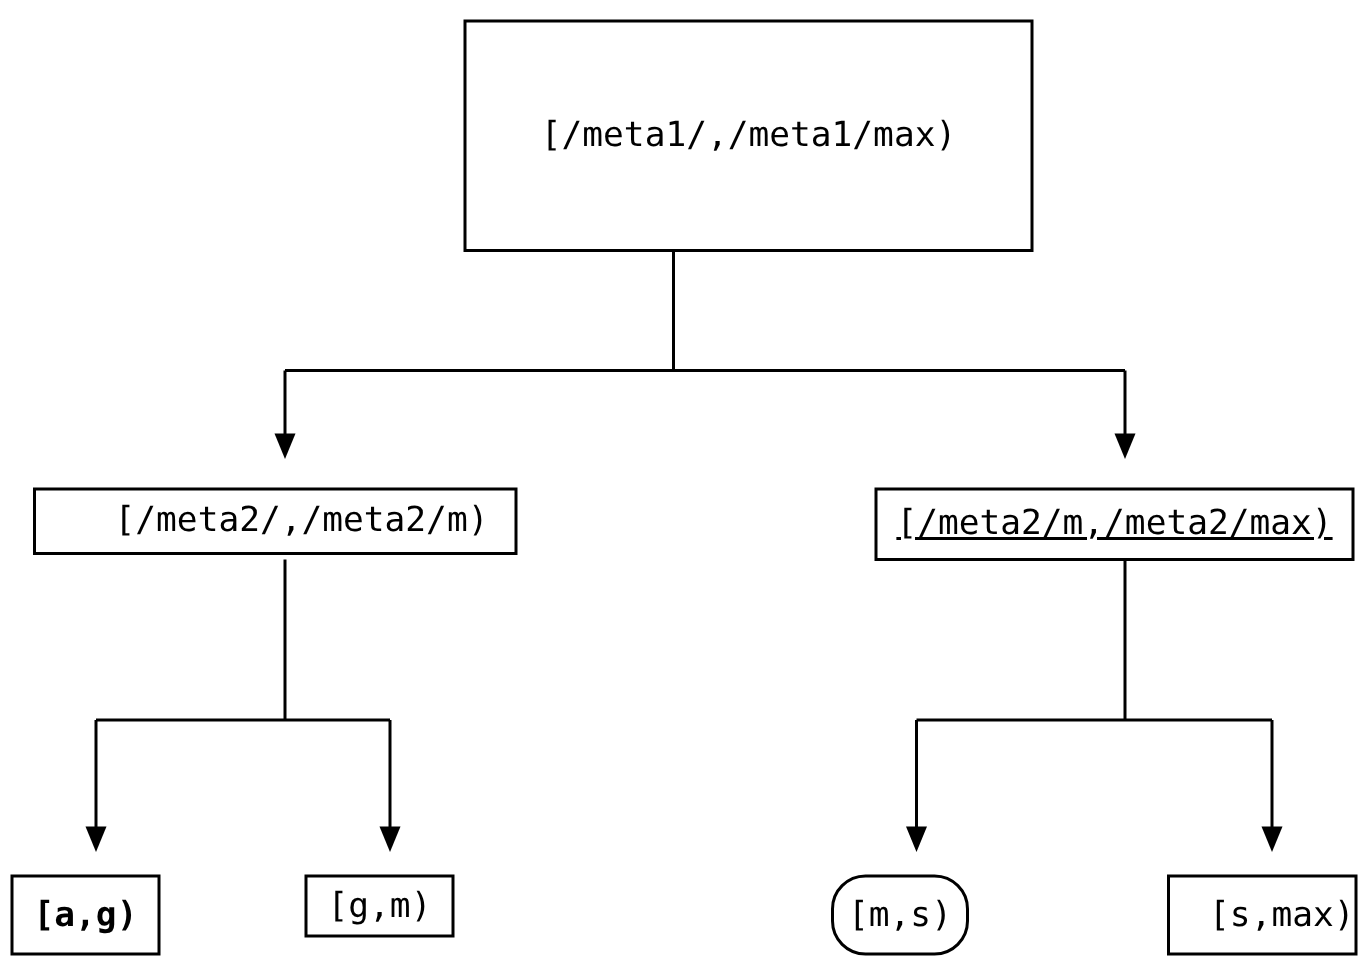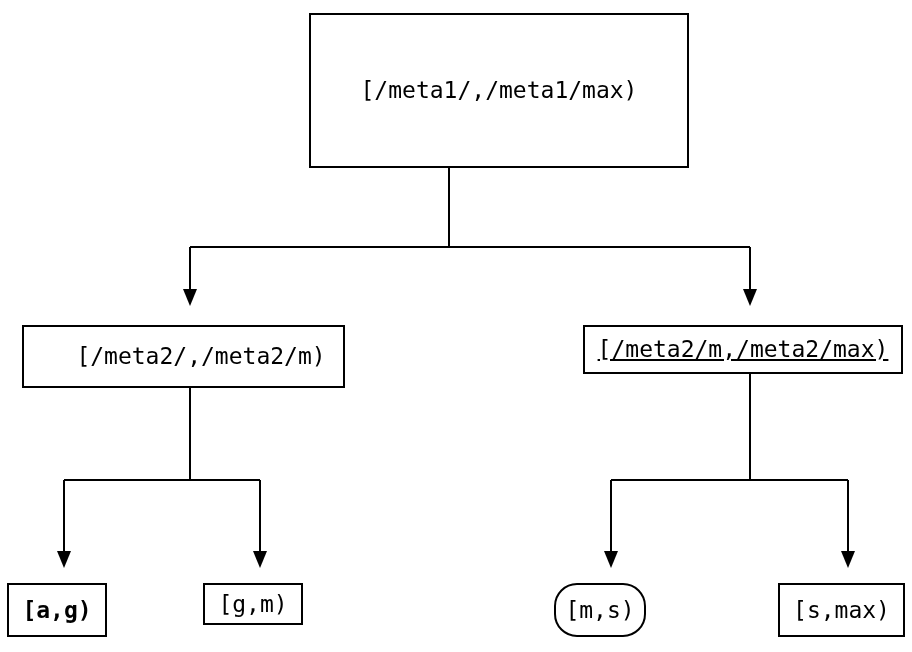--- a/index.html
+++ b/index.html
@@ -29,26 +29,26 @@
     display: flex;
     align-items: center;
     justify-content: center;
     font-family: "DejaVu Sans Mono", "Liberation Mono", monospace;
     font-size: 23px;
     line-height: 1;
     color: #000000;
     white-space: nowrap;
   }
   .node-root    { left: 277px; top: 13px;  width: 380px; height: 155px; margin-left: 32px; }
-  .node-l2-left { left: 22px;  top: 325px; width: 323px; height: 63px; padding-left: 35px; }
+  .node-l2-left { left: 22px;  top: 325px; width: 323px; height: 45px; padding-left: 35px; }
   .node-l2-right{ left: 583px; top: 325px; width: 320px; height: 49px; text-decoration: underline; }
   .node-leaf-ag   { left: 7px;   top: 583px; width: 100px; height: 54px; font-weight: bold; }
   .node-leaf-gm   { left: 203px; top: 583px; width: 100px; height: 42px; }
   .node-leaf-ms   { left: 554px; top: 583px; width: 92px; height: 54px; border-radius: 23px; }
-  .node-leaf-smax { left: 778px; top: 583px; width: 127px; height: 54px; }
+  .node-leaf-smax { left: 778px; top: 583px; width: 127px; height: 54px; justify-content: flex-end; }
 </style>
 </head>
 <body>
 
 <div class="canvas">
 
   <svg class="edges" viewBox="0 0 912 652" xmlns="http://www.w3.org/2000/svg">
     <g stroke="#000000" stroke-width="2" fill="none">
 
       <path d="M449,168 L449,247"></path>

